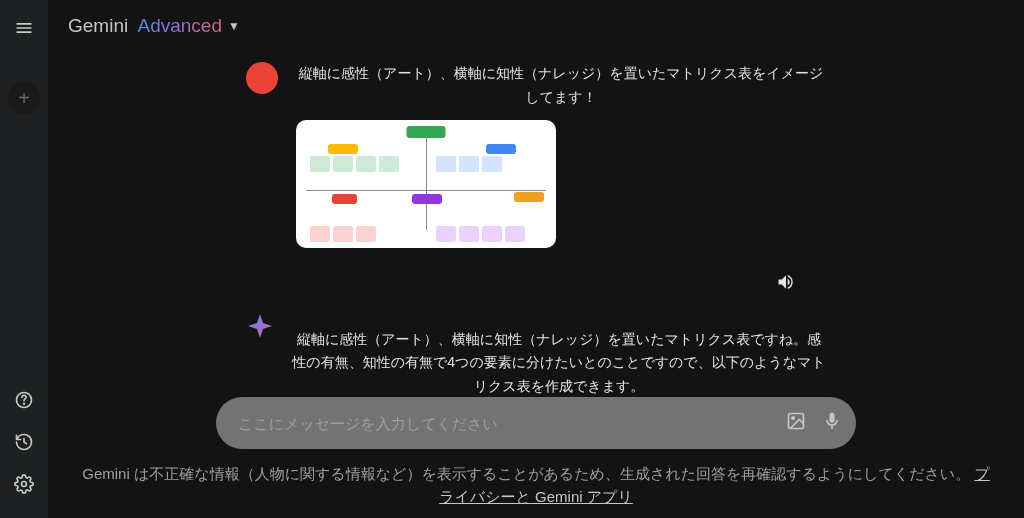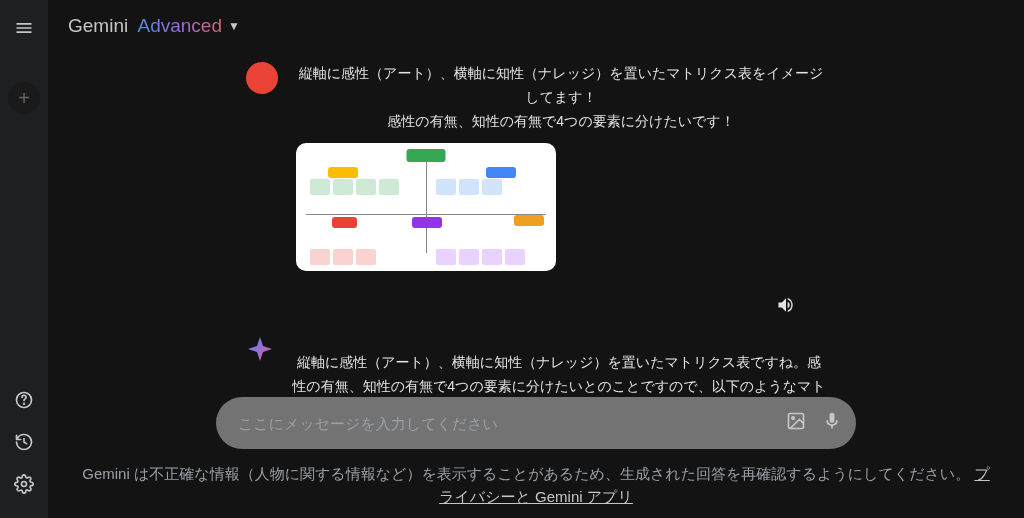--- a/index.html
+++ b/index.html
@@ -184,21 +184,20 @@
       </div>
     </div>
 
     <div class="chat-area">
       <div class="chat-inner">
 
         <div class="msg">
           <div class="avatar-user"></div>
           <div class="msg-body">
             <p>縦軸に感性（アート）、横軸に知性（ナレッジ）を置いたマトリクス表をイメージしてます！</p>
-            <p>感性の有無、知性の有無で4つの要素に分けたいです！</p>
             <div class="matrix-img">
               <div class="top-label">　　　</div>
               <div class="axis-v"></div>
               <div class="axis-h"></div>
               <div class="quad-label ql-tl">　　</div>
               <div class="quad-label ql-tr">　　</div>
               <div class="quad-label ql-bl">　</div>
               <div class="quad-label ql-bc">　　</div>
               <div class="quad-label ql-br">　　</div>
               <div class="cells cg-green">

